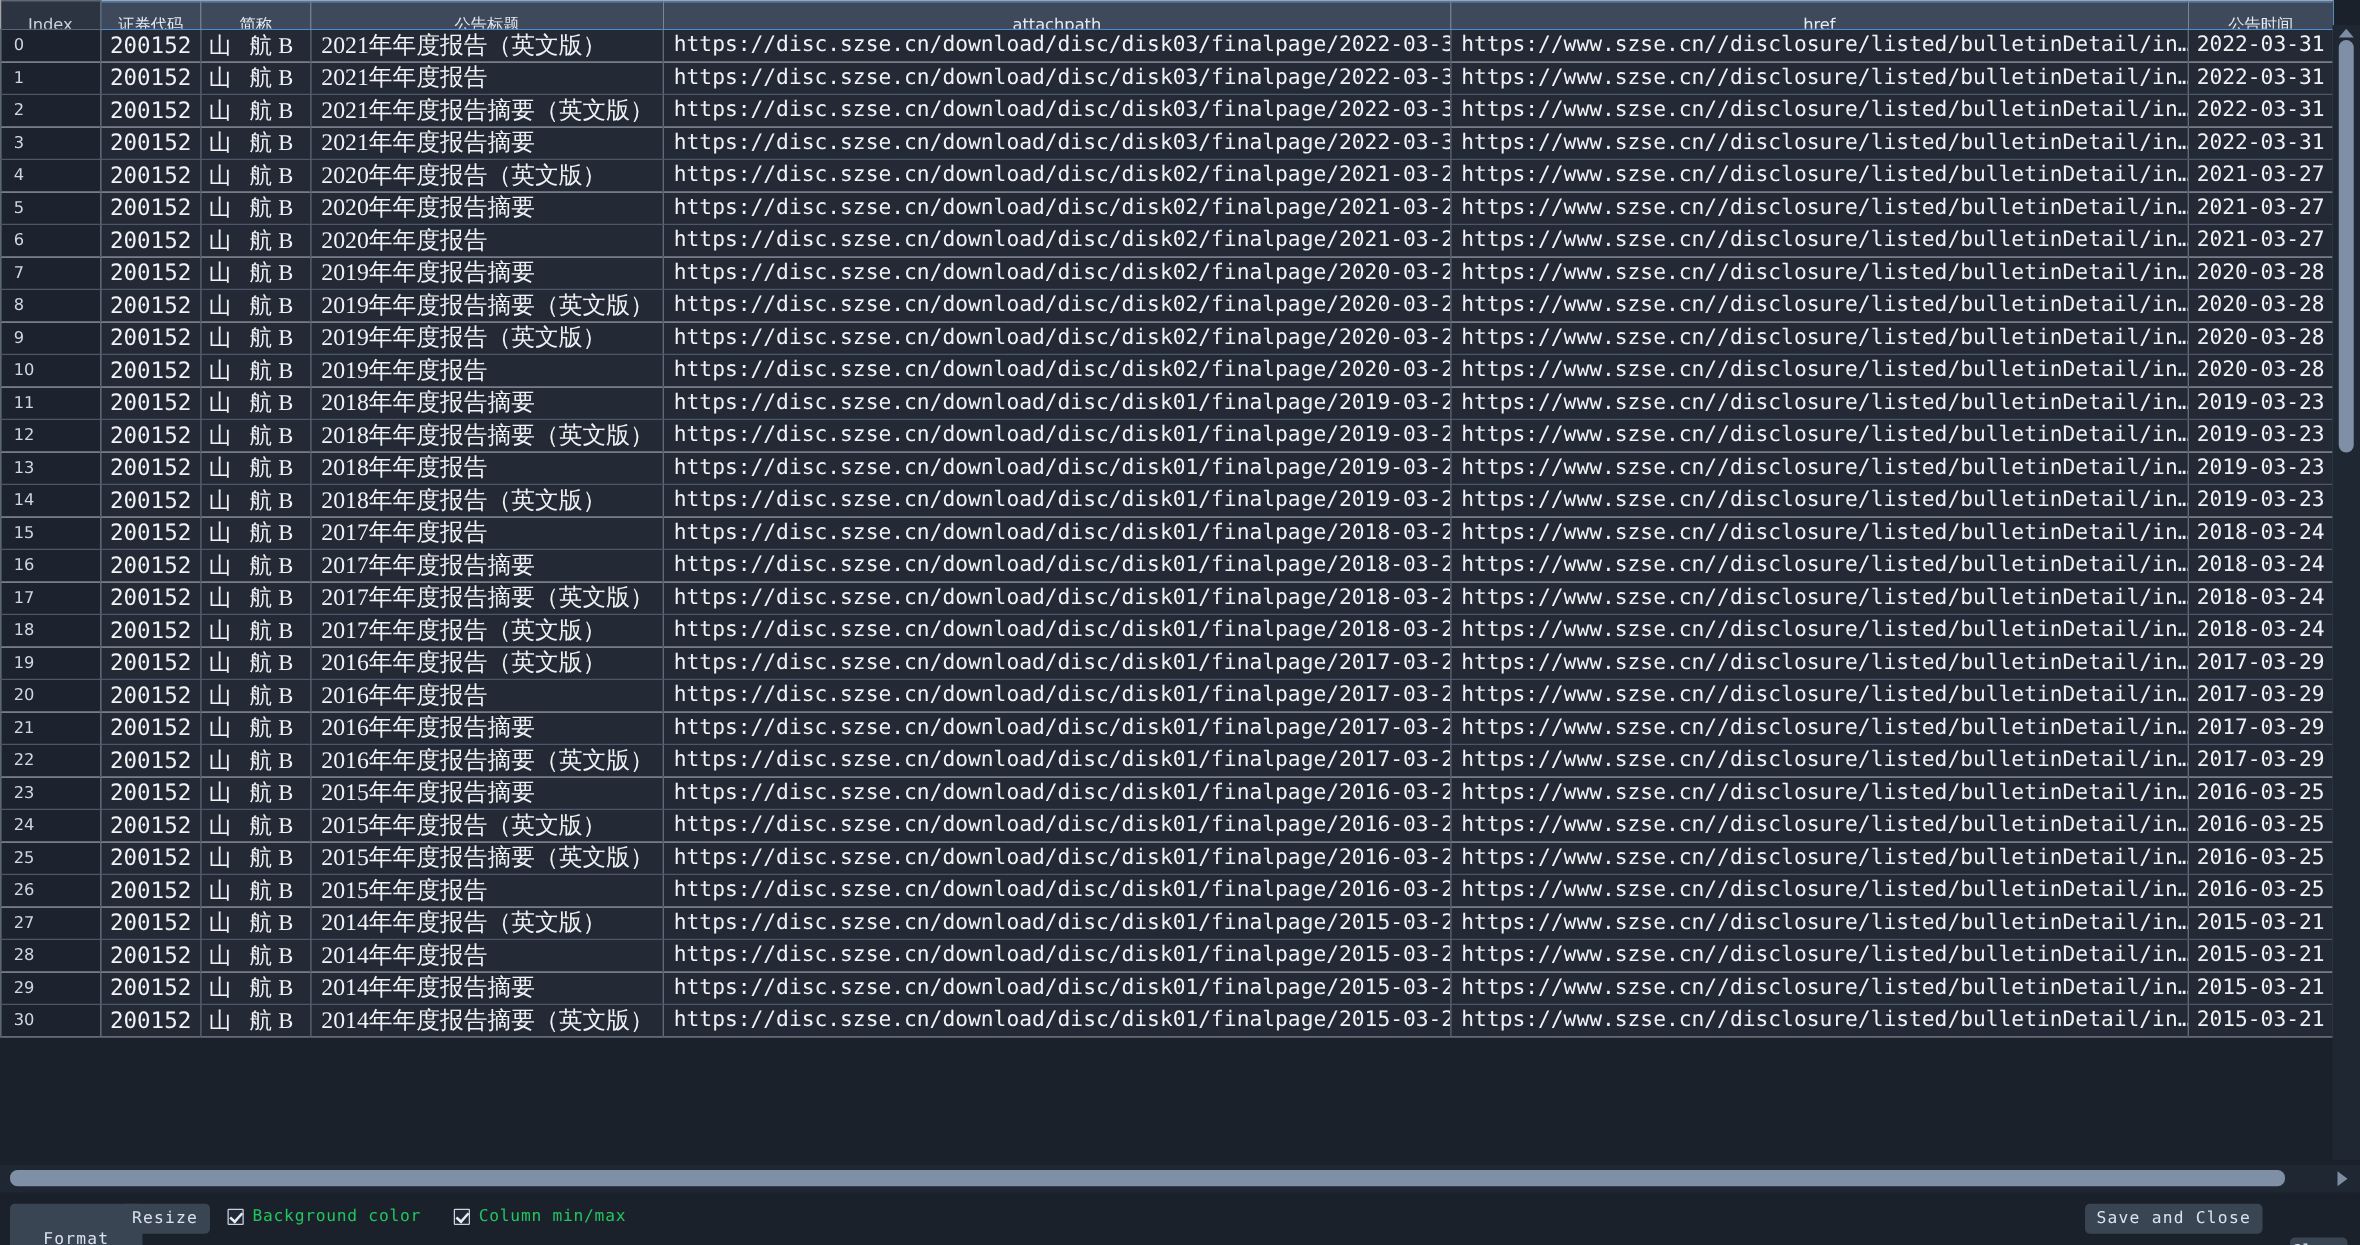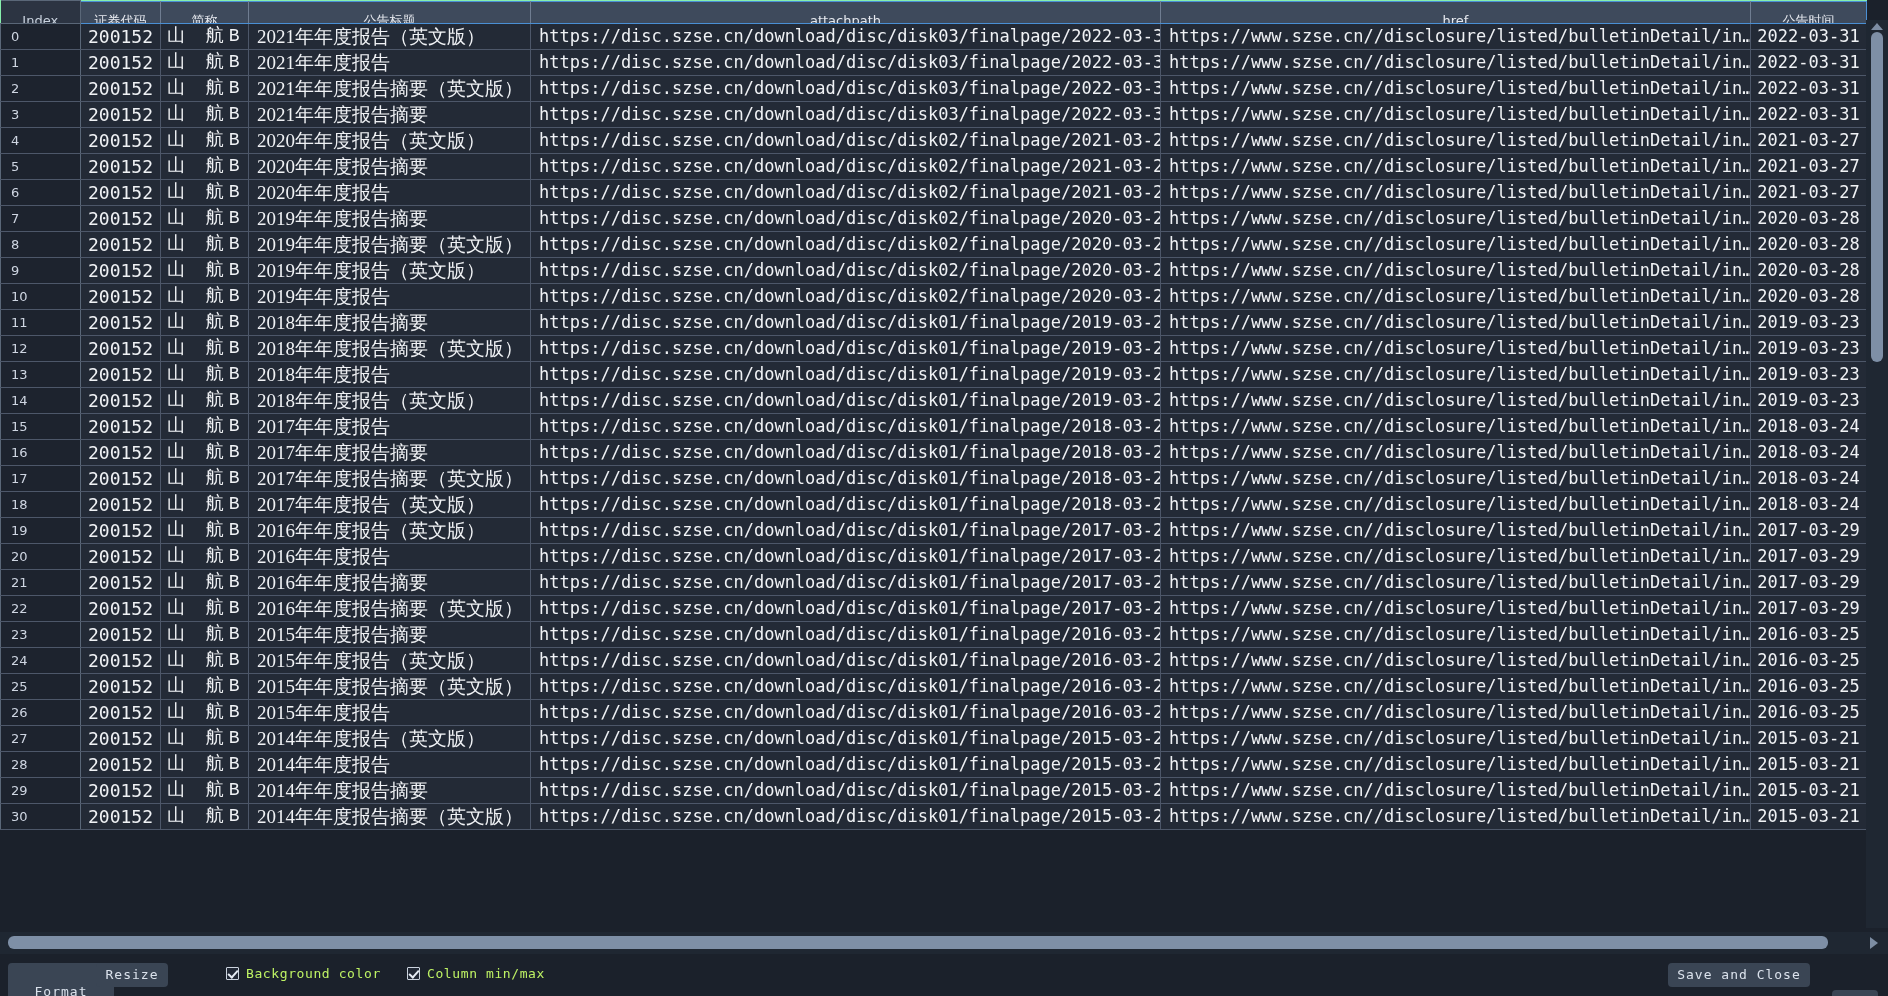--- a/index.html
+++ b/index.html
@@ -27,21 +27,21 @@
     top: 0;
     width: 1888px;
     height: 928px;
     overflow: hidden;
   }
 
   table.grid {
     border-collapse: collapse;
     table-layout: fixed;
     width: 1866px;
-    background: #86efac;
+    background: #a3a3a3;
   }
 
   
   table.grid thead th {
     background: #3e4a5c;
     color: #e7eaf0;
     font-size: 13px;
     font-weight: normal;
     font-family: "DejaVu Sans", "Liberation Sans", sans-serif;
     text-align: center;
@@ -103,23 +103,23 @@
     padding-left: 10px;
     border-right: 1px solid #5a6778;
     border-left: 1px solid #5a6778;
     font-family: "DejaVu Sans", "Liberation Sans", sans-serif;
   }
   table.grid tbody td.c-code,
   table.grid tbody td.c-date {
     text-align: center;
   }
   table.grid tbody td.c-short {
-    text-align: right;
+    text-align: left;
     letter-spacing: 5px;
-    font-family: Liberation Mono, monospace;
+    font-family: Liberation Serif, serif;
   }
   table.grid tbody td.c-title {
     font-family: Liberation Serif, serif;
     font-size: 19px;
     padding-left: 8px;
   }
   table.grid tbody td.c-url {
     font-size: 17px;
     padding-left: 8px;
   }
@@ -217,26 +217,25 @@
   #btn-resize { left: 96px; width: 72px; padding: 0; }
   #btn-save   { right: 78px; width: 142px; padding: 0; }
   #btn-close  { right: 10px; width: 46px; padding: 0; margin-top: 27px; }
 
   .chk-wrap {
     position: absolute;
     top: 8px;
     display: flex;
     align-items: center;
     font-size: 13px;
-    color: #bef264;
+    color: #22c55e;
     font-family: "DejaVu Sans Mono", "Liberation Mono", monospace;
     letter-spacing: 0.6px;
     cursor: pointer;
     white-space: nowrap;
-    margin-left: 44px;
   }
   #chk-bg { left: 182px; }
   #chk-minmax { left: 363px; text-align: right; }
   .chk-box {
     width: 13px;
     height: 13px;
     border: 1px solid #cbd3de;
     background: #222936;
     margin-right: 7px;
     position: relative;

